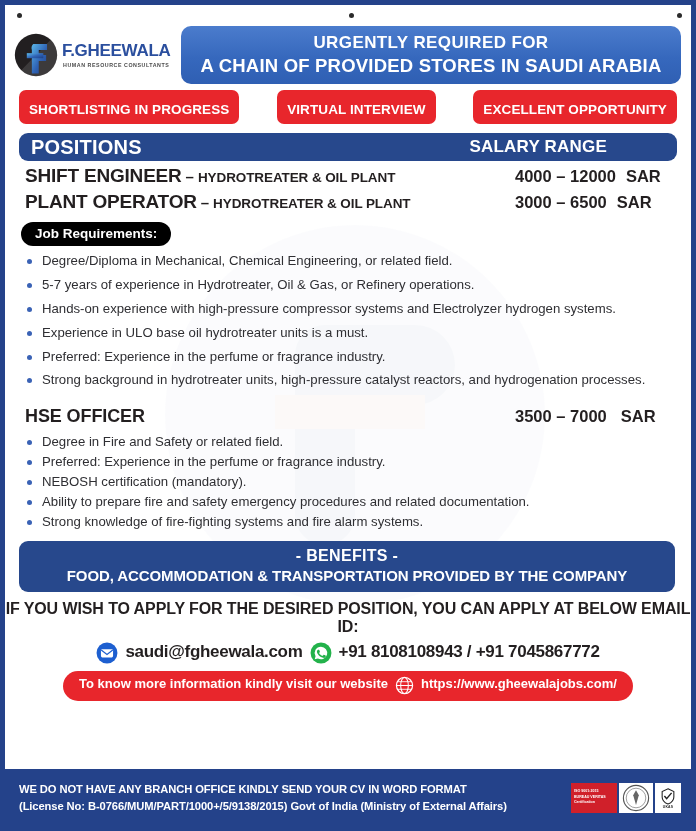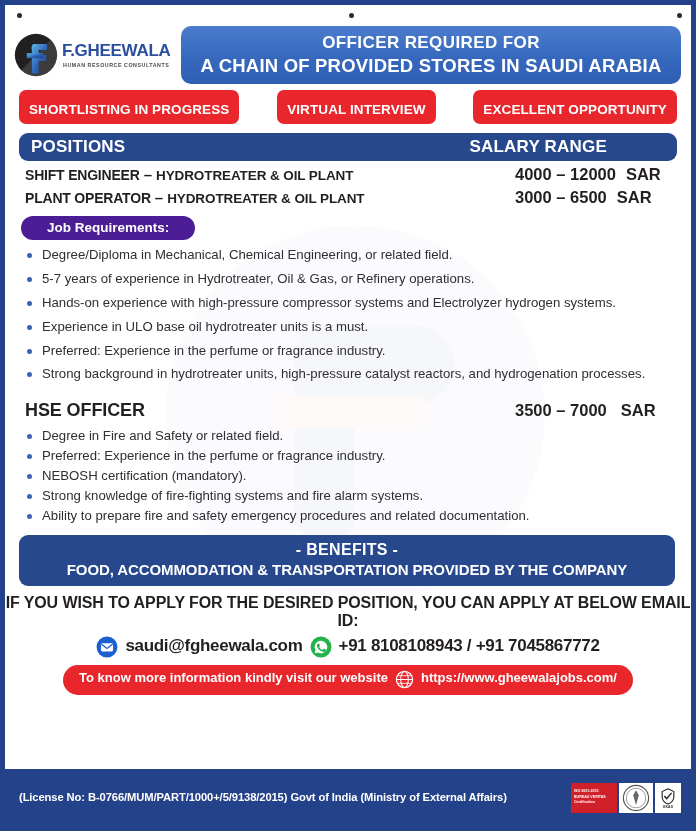--- a/index.html
+++ b/index.html
@@ -86,50 +86,50 @@
   
   .positions-bar {
     margin: 9px 14px 0 14px;
     background: #27488c;
     border-radius: 9px;
     height: 28px;
     display: flex; align-items: center;
     color: #ffffff;
     padding: 0 12px;
   }
-  .positions-bar .ph { font-size: 17px; font-weight: bold; letter-spacing: 0.2px; }
+  .positions-bar .ph { font-size: 20px; font-weight: bold; letter-spacing: 0.2px; }
   .positions-bar .sh {
     font-size: 17px; font-weight: bold; letter-spacing: 0.2px;
     margin-left: auto; margin-right: 58px;
   }
 
   
   .job-row {
     display: flex; align-items: baseline;
     padding: 4px 14px 0 20px;
     color: #231f20;
   }
-  .job-title { font-size: 14px; font-weight: bold; letter-spacing: -0.2px; }
+  .job-title { font-size: 19px; font-weight: bold; letter-spacing: -0.2px; }
   .job-dash { font-size: 15px; font-weight: bold; margin: 0 4px; }
   .job-sub { font-size: 13.5px; font-weight: bold; letter-spacing: -0.1px; }
   .job-sal {
     margin-left: auto;
     font-size: 16.5px; font-weight: bold;
     width: 178px; text-align: left; padding-left: 16px;
   }
   .job-sal .cur { margin-left: 10px; }
 
   
   .req-label {
     display: inline-block;
     margin: 9px 0 0 16px;
-    background: #4c1d95; color: #ffffff;
+    background: #000000; color: #ffffff;
     font-size: 13.5px; font-weight: bold;
     border-radius: 13px;
-    padding: 4px 26px 5px;
+    padding: 4px 14px 5px;
   }
 
   
   ul.bullets { list-style: none; margin: 7px 18px 0 22px; }
   ul.bullets li {
     position: relative;
     padding-left: 15px;
     font-size: 13.2px;
     color: #2f2f33;
     line-height: 1.28;
@@ -255,21 +255,21 @@
           <path d="M50 4 a46 46 0 0 1 0 92 a46 46 0 0 1 -32 -13 l64 -66 a46 46 0 0 0 -32 -13 z" fill="#ffffff" opacity="0.12"></path>
           <path d="M44 26 h30 v13 h-18 v11 h16 v13 h-16 v27 h-15 v-51 a13 13 0 0 1 3 -13 z" fill="url(#gf)"></path>
           <path d="M30 46 h36 v11 h-36 z" fill="url(#gf)"></path>
         </svg>
         <div class="logo-text">
           <div class="logo-name">F.GHEEWALA</div>
           <div class="logo-sub">HUMAN RESOURCE CONSULTANTS</div>
         </div>
       </div>
       <div class="title-bar">
-        <div class="l1">OFFICER REQUIRED FOR</div>
+        <div class="l1">URGENTLY REQUIRED FOR</div>
         <div class="l2">A CHAIN OF PROVIDED STORES IN SAUDI ARABIA</div>
       </div>
     </div>
 
     
     <div class="badges">
       <div class="badge">SHORTLISTING IN PROGRESS</div>
       <div class="badge">VIRTUAL INTERVIEW</div>
       <div class="badge">EXCELLENT OPPORTUNITY</div>
     </div>
@@ -316,22 +316,22 @@
       <span class="hse-title">HSE OFFICER</span>
       <span class="hse-sal">
         <span>3500 – 7000</span><span class="cur">SAR</span>
       </span>
     </div>
 
     <ul class="bullets tight">
       <li>Degree in Fire and Safety or related field.</li>
       <li>Preferred: Experience in the perfume or fragrance industry.</li>
       <li>NEBOSH certification (mandatory).</li>
+      <li>Ability to prepare fire and safety emergency procedures and related documentation.</li>
       <li>Strong knowledge of fire-fighting systems and fire alarm systems.</li>
-      <li>Ability to prepare fire and safety emergency procedures and related documentation.</li>
     </ul>
 
     
     <div class="benefits">
       <div class="b1">- BENEFITS -</div>
       <div class="b2">FOOD, ACCOMMODATION &amp; TRANSPORTATION PROVIDED BY THE COMPANY</div>
     </div>
 
     
     <div class="apply-line">IF YOU WISH TO APPLY FOR THE DESIRED POSITION, YOU CAN APPLY AT BELOW EMAIL ID:</div>
@@ -363,20 +363,21 @@
           <path d="M6 12 H34 M6 28 H34" stroke="#ffffff" stroke-width="1.8" fill="none"></path>
         </svg>
         <span>https://www.gheewalajobs.com/</span>
       </div>
     </div>
 
   </div>
 
   <div class="footer">
     <div class="footer-text">
+      <div>WE DO NOT HAVE ANY BRANCH OFFICE KINDLY SEND YOUR CV IN WORD FORMAT</div>
       <div>(License No: B-0766/MUM/PART/1000+/5/9138/2015) Govt of India (Ministry of External Affairs)</div>
     </div>
     <div class="certs">
       <div class="cert-a">
         <span>ISO 9001:2015</span>
         <span>BUREAU VERITAS</span>
         <span>Certification</span>
       </div>
       <div class="cert-b">
         <svg viewBox="0 0 40 40" width="28" height="28">

